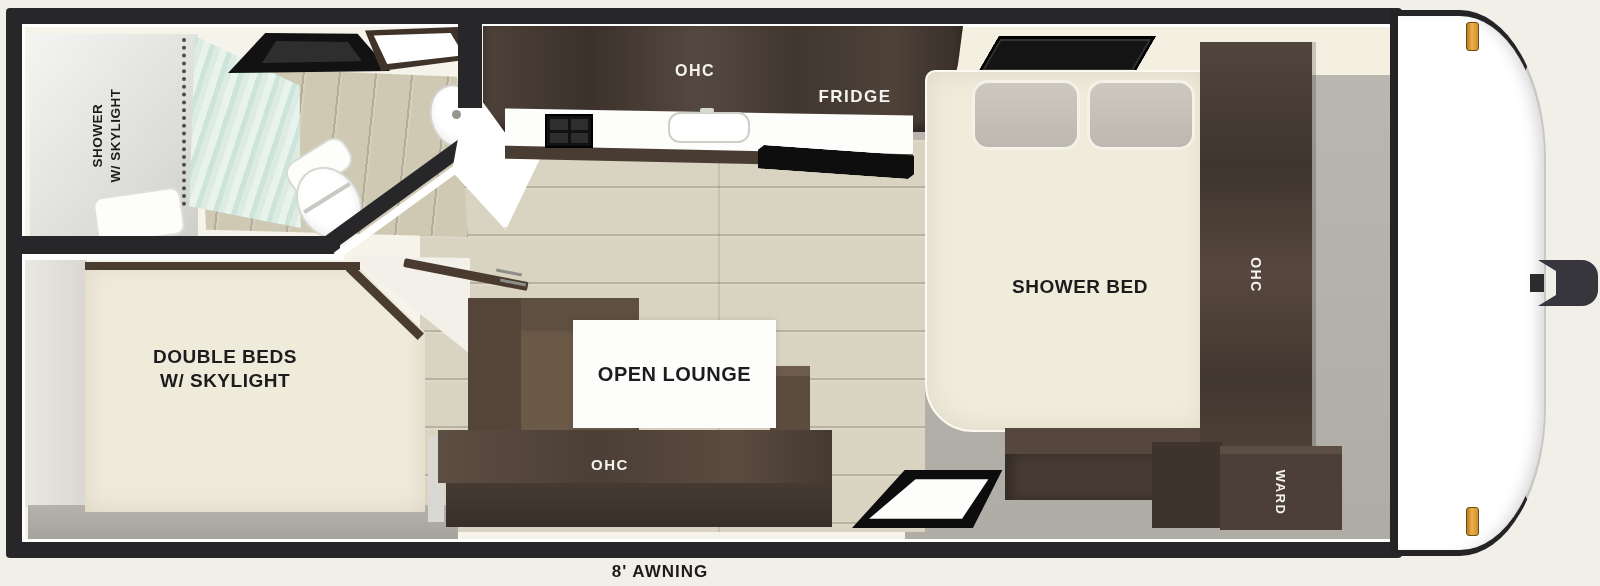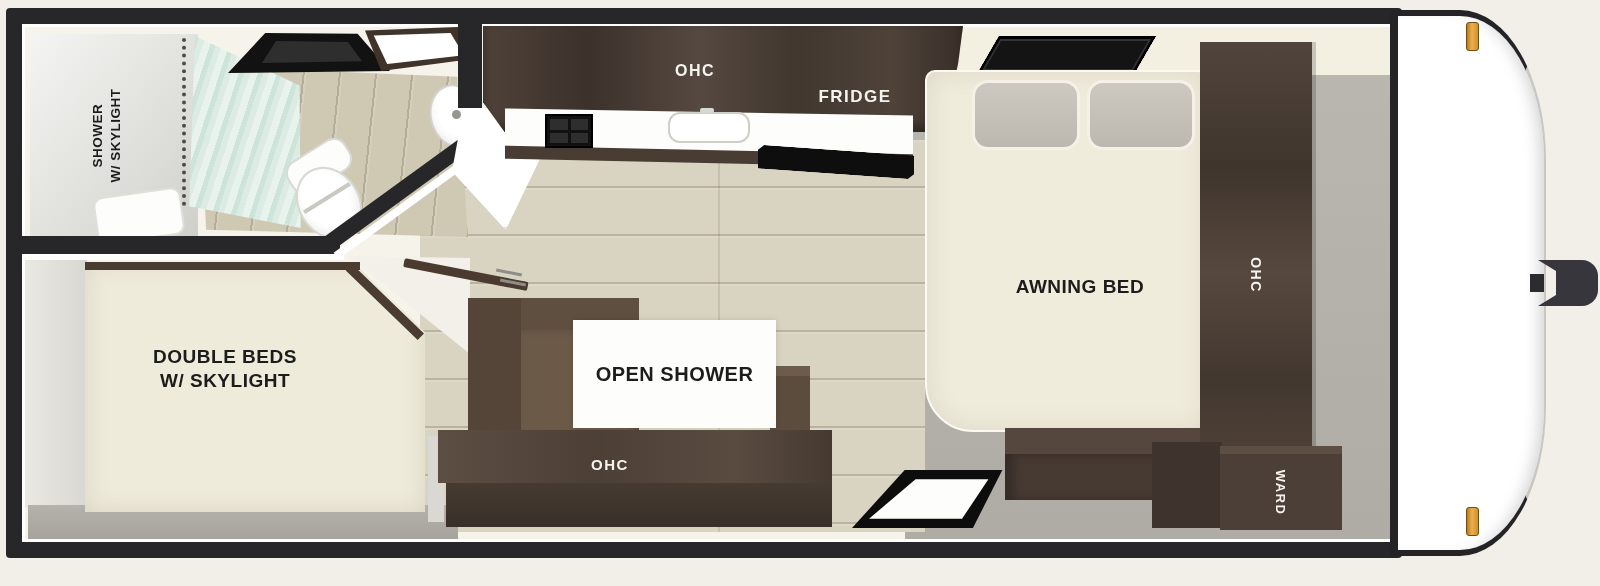--- a/index.html
+++ b/index.html
@@ -190,44 +190,45 @@
   <div class="abs lbl" id="double-bed-label">
     <div>DOUBLE BEDS</div>
     <div>W/ SKYLIGHT</div>
   </div>
 
   <div class="abs" id="sofa-back"></div>
   <div class="abs" id="sofa-top"></div>
   <div class="abs" id="sofa-seat"></div>
   <div class="abs" id="ottoman"></div>
   <div class="abs" id="lounge-sign">
-    <span class="lbl">OPEN SHOWER</span>
+    <span class="lbl">OPEN LOUNGE</span>
   </div>
   <div class="abs" id="ohc-bottom-end"></div>
   <div class="abs" id="ohc-bottom-top"></div>
   <div class="abs" id="ohc-bottom-front"></div>
   <div class="abs lbl-w" id="ohc-bottom-label">OHC</div>
 
   <div class="abs" id="queen-vent"></div>
   <div class="abs" id="queen-bed"></div>
   <div class="abs pillow" id="pillow-1"></div>
   <div class="abs pillow" id="pillow-2"></div>
-  <div class="abs lbl" id="queen-label">AWNING BED</div>
+  <div class="abs lbl" id="queen-label">SHOWER BED</div>
   <div class="abs" id="bed-bench"></div>
   <div class="abs" id="ohc-tall"></div>
   <div class="abs" id="ohc-tall-label-box">
     <span class="rot lbl-w">OHC</span>
   </div>
   <div class="abs" id="ward-side"></div>
   <div class="abs" id="ward-front">
     <span class="rot lbl-w">WARD</span>
   </div>
   <div class="abs" id="entry-mat"></div>
   <div class="abs" id="entry-mat-inner"></div>
 
   <div class="abs" id="front-cap"></div>
   <div class="abs marker-light" id="marker-top"></div>
   <div class="abs marker-light" id="marker-bottom"></div>
   <div class="abs" id="hitch-stub"></div>
   <div class="abs" id="hitch"></div>
 
+  <div class="abs lbl" id="awning-label">8' AWNING</div>
 
 </div>
 
 </body></html>

